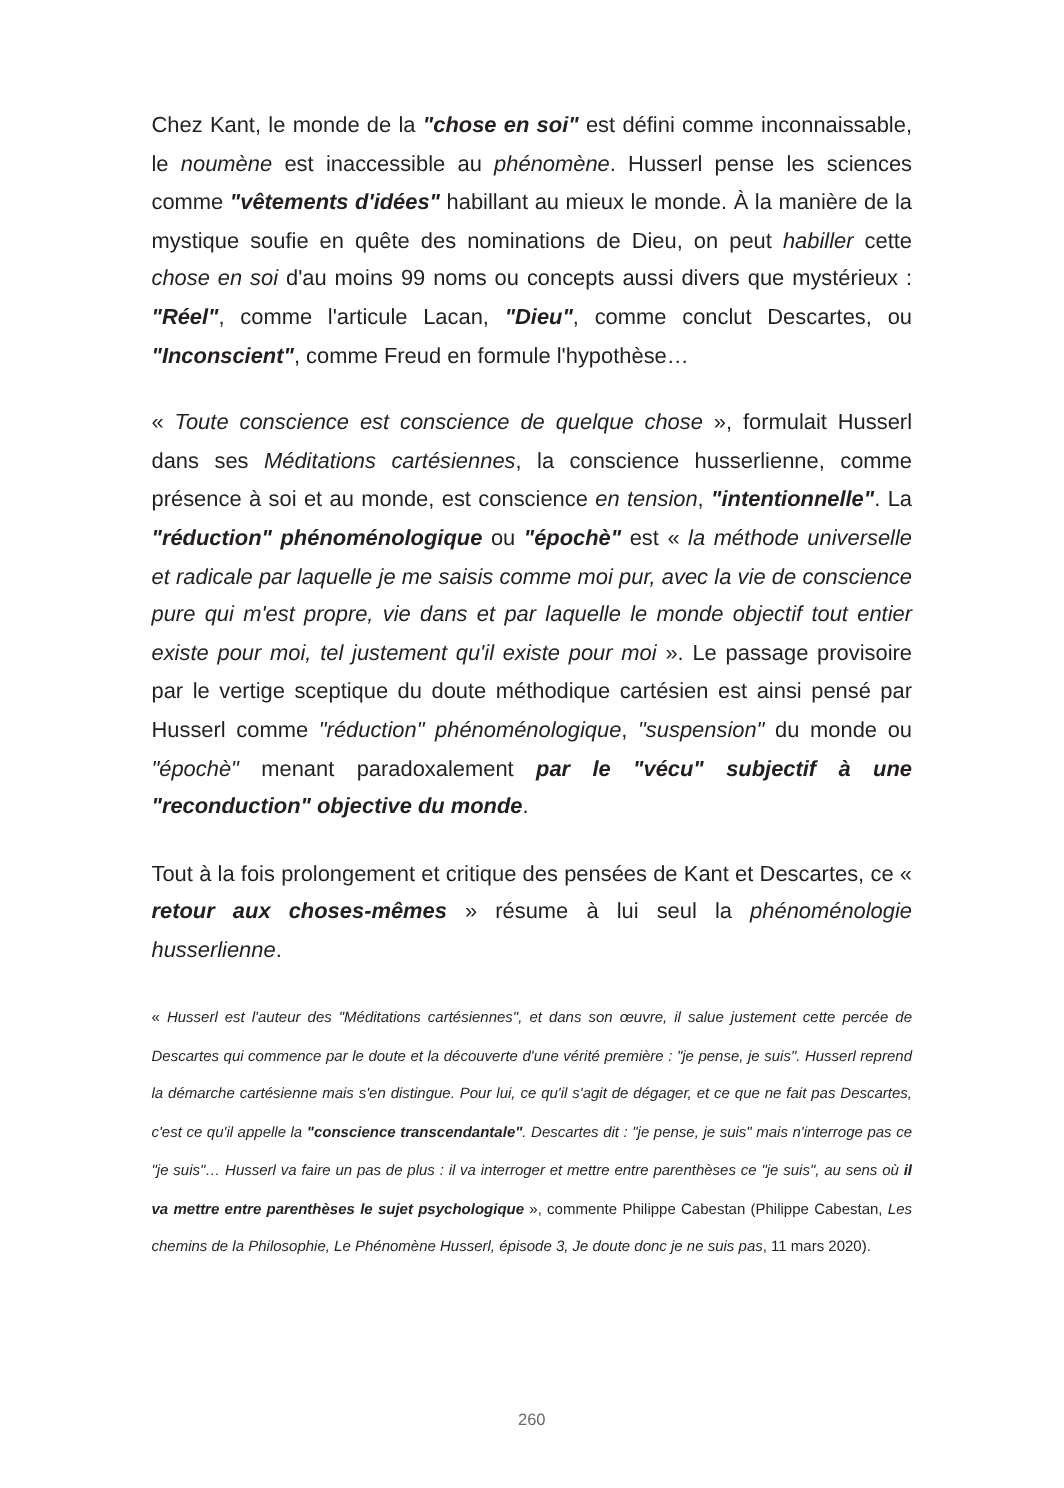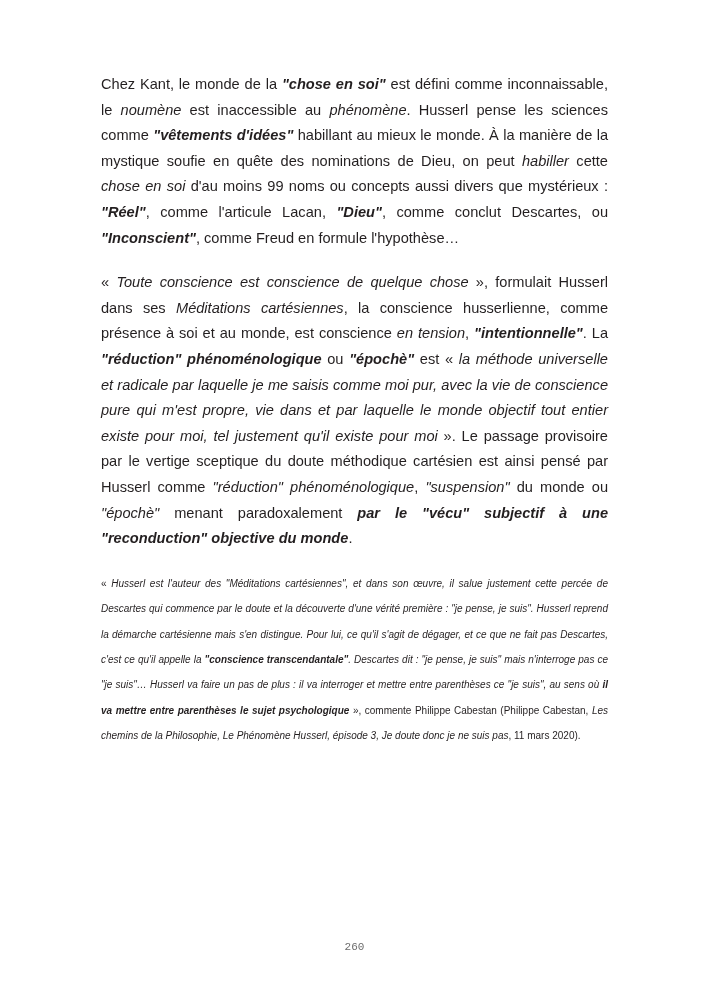--- a/index.html
+++ b/index.html
@@ -35,27 +35,27 @@
   .it { font-style: italic; }
   .bi { font-style: italic; font-weight: bold; }
   .folio {
     position: absolute;
     left: 0;
     right: 0;
     top: 941px;
     text-align: center;
     font-size: 11px;
     color: #6b6b6b;
-    font-family: Liberation Mono, monospace;
   }
 </style>
 </head>
 <body>
 
 <div class="page">
 
   <p class="body-text" id="p1"><span>Chez Kant, le monde de la </span><span class="bi">"chose en soi"</span><span> est défini comme inconnaissable, le </span><span class="it">noumène</span><span> est inaccessible au </span><span class="it">phénomène</span><span>. Husserl pense les sciences comme </span><span class="bi">"vêtements d'idées"</span><span> habillant au mieux le monde. À la manière de la mystique soufie en quête des nominations de Dieu, on peut </span><span class="it">habiller</span><span> cette </span><span class="it">chose en soi</span><span> d'au moins 99 noms ou concepts aussi divers que mystérieux : </span><span class="bi">"Réel"</span><span>, comme l'articule Lacan, </span><span class="bi">"Dieu"</span><span>, comme conclut Descartes, ou </span><span class="bi">"Inconscient"</span><span>, comme Freud en formule l'hypothèse…</span></p>
   <p class="body-text" id="p2"><span>« </span><span class="it">Toute conscience est conscience de quelque chose</span><span> », formulait Husserl dans ses </span><span class="it">Méditations cartésiennes</span><span>, la conscience husserlienne, comme présence à soi et au monde, est conscience </span><span class="it">en tension</span><span>, </span><span class="bi">"intentionnelle"</span><span>. La </span><span class="bi">"réduction" phénoménologique</span><span> ou </span><span class="bi">"épochè"</span><span> est «</span><span class="it"> la méthode universelle et radicale par laquelle je me saisis comme moi pur, avec la vie de conscience pure qui m'est propre, vie dans et par laquelle le monde objectif tout entier existe pour moi, tel justement qu'il existe pour moi </span><span>». Le passage provisoire par le vertige sceptique du doute méthodique cartésien est ainsi pensé par Husserl comme </span><span class="it">"réduction" phénoménologique</span><span>, </span><span class="it">"suspension"</span><span> du monde ou </span><span class="it">"épochè"</span><span> menant paradoxalement </span><span class="bi">par le "vécu" subjectif à une "reconduction" objective du monde</span><span>.</span></p>
+  <p class="body-text" id="p3"><span>Tout à la fois prolongement et critique des pensées de Kant et Descartes, ce « </span><span class="bi">retour aux choses-mêmes</span><span> » résume à lui seul la </span><span class="it">phénoménologie husserlienne</span><span>.</span></p>
   <p class="body-text p-quote" id="p4"><span>« </span><span class="it">Husserl est l'auteur des "Méditations cartésiennes", et dans son œuvre, il salue justement cette percée de Descartes qui commence par le doute et la découverte d'une vérité première : "je pense, je suis". Husserl reprend la démarche cartésienne mais s'en distingue. Pour lui, ce qu'il s'agit de dégager, et ce que ne fait pas Descartes, c'est ce qu'il appelle la </span><span class="bi">"conscience transcendantale"</span><span class="it">. Descartes dit : "je pense, je suis" mais n'interroge pas ce "je suis"… Husserl va faire un pas de plus : il va interroger et mettre entre parenthèses ce "je suis", au sens où </span><span class="bi">il va mettre entre parenthèses le sujet psychologique</span><span> », commente Philippe Cabestan (Philippe Cabestan, </span><span class="it">Les chemins de la Philosophie, Le Phénomène Husserl, épisode 3, Je doute donc je ne suis pas</span><span>, 11 mars 2020).</span></p>
 
   <div class="folio">260</div>
 
 </div>
 
 </body></html>

